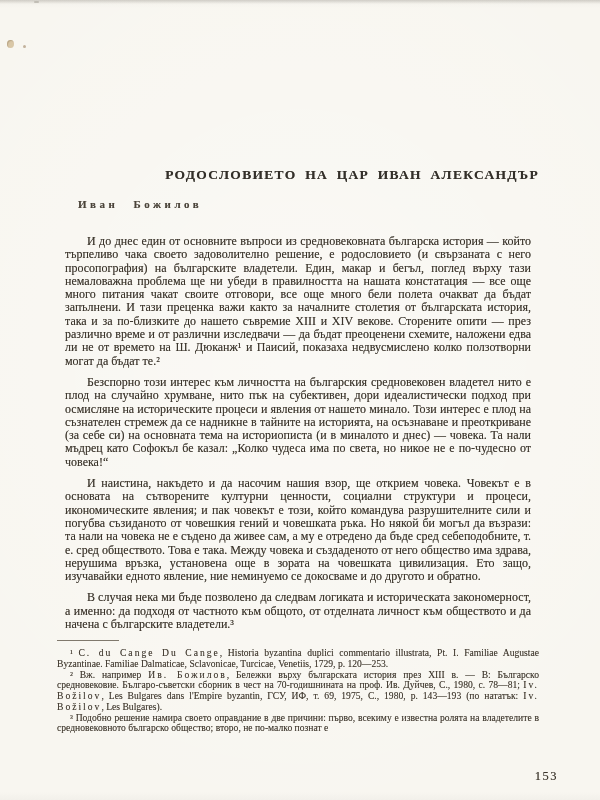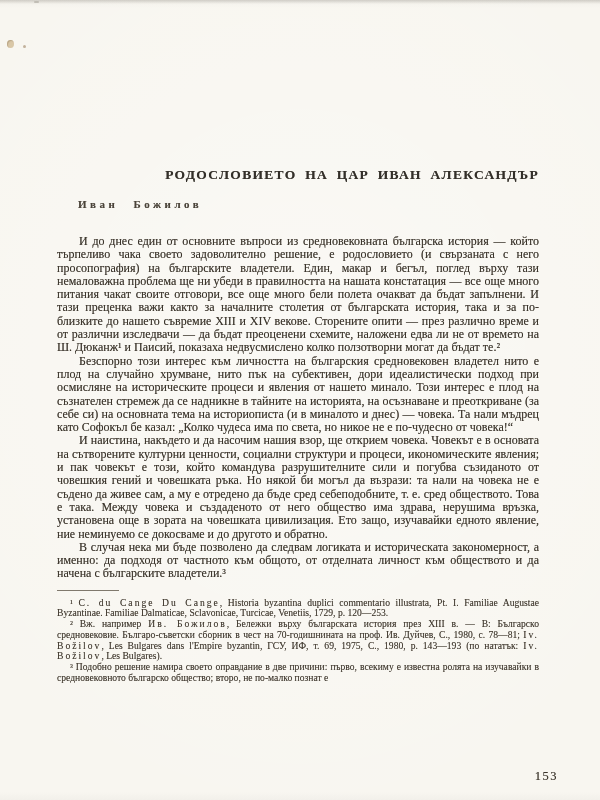--- a/index.html
+++ b/index.html
@@ -27,21 +27,21 @@
     font-size:13.5px; font-weight:bold; letter-spacing:1.3px; word-spacing:4px;
     color:#332f29; text-shadow:0 0 .4px rgba(50,45,38,.55);text-align:right;
   }
   .author {
     margin:15px 0 0 0; padding-left:21px;
     font-size:11px; font-weight:bold; letter-spacing:3.5px; word-spacing:9px;
     color:#4a4339; text-shadow:0 0 .4px rgba(60,52,42,.4);
   }
   .body-text { margin-top:25px; }
   .body-par {
-    margin:0; text-indent:22px; text-align:justify;
+    margin:8px; text-indent:22px; text-align:justify;
     font-size:12px; line-height:13.3px;
     color:#3b352c; text-shadow:0 0 .45px rgba(55,48,38,.5);
   }
   .fn-rule { width:62px; height:1px; background:#80796d; margin:9px 0 7px 0; }
   .fn {
     margin:0; text-indent:13px; text-align:justify;
     font-size:9.6px; line-height:10.7px;
     color:#413a30; text-shadow:0 0 .4px rgba(60,52,40,.45);
   }
   .spaced { letter-spacing:2px; }
@@ -67,18 +67,18 @@
     <div class="body-text">
         <p class="body-par">И до днес един от основните въпроси из средновековната българска история — който търпеливо чака своето задоволително решение, е родословието (и свързаната с него просопография) на българските владетели. Един, макар и бегъл, поглед върху тази немаловажна проблема ще ни убеди в правилността на нашата констатация — все още много питания чакат своите отговори, все още много бели полета очакват да бъдат запълнени. И тази преценка важи както за началните столетия от българската история, така и за по-близките до нашето съвремие XIII и XIV векове. Сторените опити — през различно време и от различни изследвачи — да бъдат преоценени схемите, наложени едва ли не от времето на Ш. Дюканж¹ и Паисий, показаха недвусмислено колко ползотворни могат да бъдат те.²</p>
         <p class="body-par">Безспорно този интерес към личността на българския средновековен владетел нито е плод на случайно хрумване, нито пък на субективен, дори идеалистически подход при осмисляне на историческите процеси и явления от нашето минало. Този интерес е плод на съзнателен стремеж да се надникне в тайните на историята, на осъзнаване и преоткриване (за себе си) на основната тема на историописта (и в миналото и днес) — човека. Та нали мъдрец като Софокъл бе казал: „Колко чудеса има по света, но никое не е по-чудесно от човека!“</p>
         <p class="body-par">И наистина, накъдето и да насочим нашия взор, ще открием човека. Човекът е в основата на сътворените културни ценности, социални структури и процеси, икономическите явления; и пак човекът е този, който командува разрушителните сили и погубва съзиданото от човешкия гений и човешката ръка. Но някой би могъл да възрази: та нали на човека не е съдено да живее сам, а му е отредено да бъде сред себеподобните, т. е. сред обществото. Това е така. Между човека и създаденото от него общество има здрава, нерушима връзка, установена още в зората на човешката цивилизация. Ето защо, изучавайки едното явление, ние неминуемо се докосваме и до другото и обратно.</p>
         <p class="body-par">В случая нека ми бъде позволено да следвам логиката и историческата закономерност, а именно: да подходя от частното към общото, от отделната личност към обществото и да начена с българските владетели.³</p>
       </div>
     <div class="fn-rule"></div>
     <div>
         <p class="fn"><span>¹ </span><span class="spaced">C. du Cange Du Cange</span><span>, Historia byzantina duplici commentario illustrata, Pt. I. Familiae Augustae Byzantinae. Familiae Dalmaticae, Sclavonicae, Turcicae, Venetiis, 1729, p. 120—253.</span></p>
         <p class="fn"><span>² Вж. например </span><span class="spaced">Ив. Божилов</span><span>, Бележки върху българската история през XIII в. — В: Българско средновековие. Българо-съветски сборник в чест на 70-годишнината на проф. Ив. Дуйчев, С., 1980, с. 78—81; </span><span class="spaced">Iv. Božilov</span><span>, Les Bulgares dans l'Empire byzantin, ГСУ, ИФ, т. 69, 1975, С., 1980, p. 143—193 (по нататък: </span><span class="spaced">Iv. Božilov</span><span>, Les Bulgares).</span></p>
-        <p class="fn"><span>³ Подобно решение намира своето оправдание в две причини: първо, всекиму е известна ролята на изучавайки в средновековното българско общество; второ, не по-малко познат е</span></p>
+        <p class="fn"><span>³ Подобно решение намира своето оправдание в две причини: първо, всекиму е известна ролята на владетелите в средновековното българско общество; второ, не по-малко познат е</span></p>
       </div>
   </div>
 
   <div class="page-number">153</div>
 </div>
 
 </body></html>

